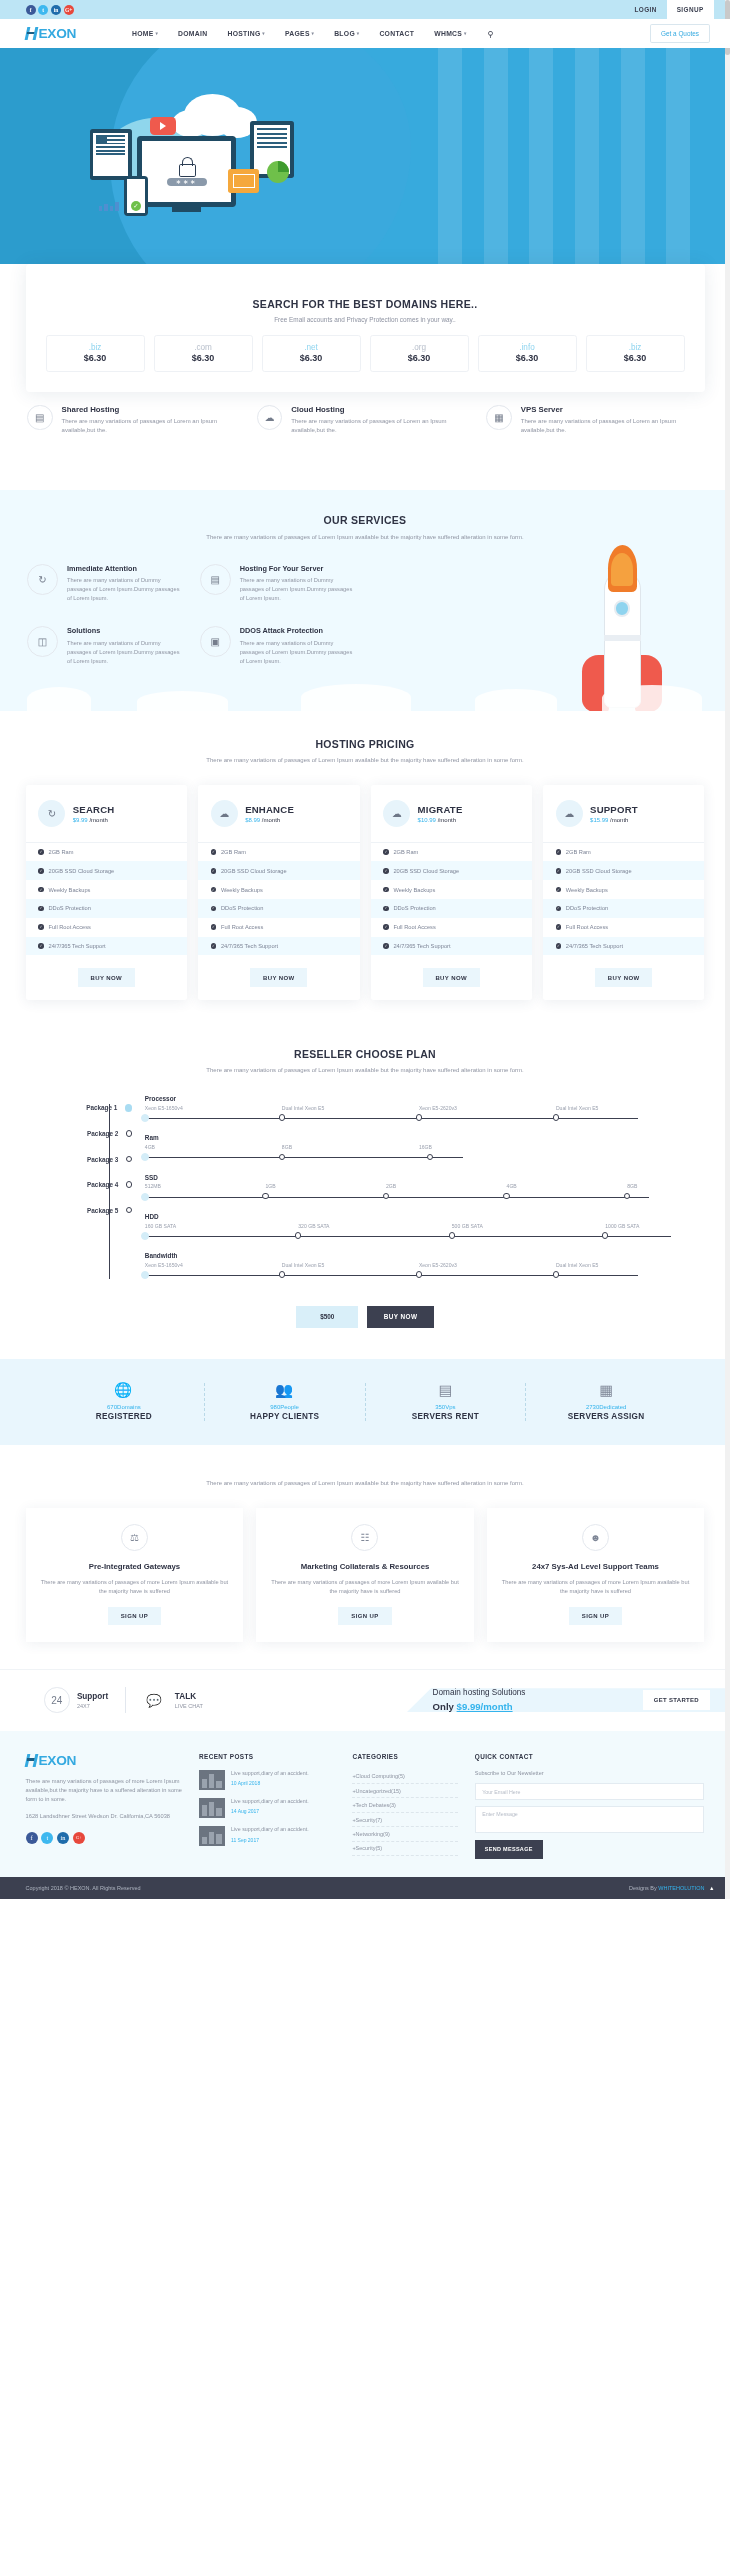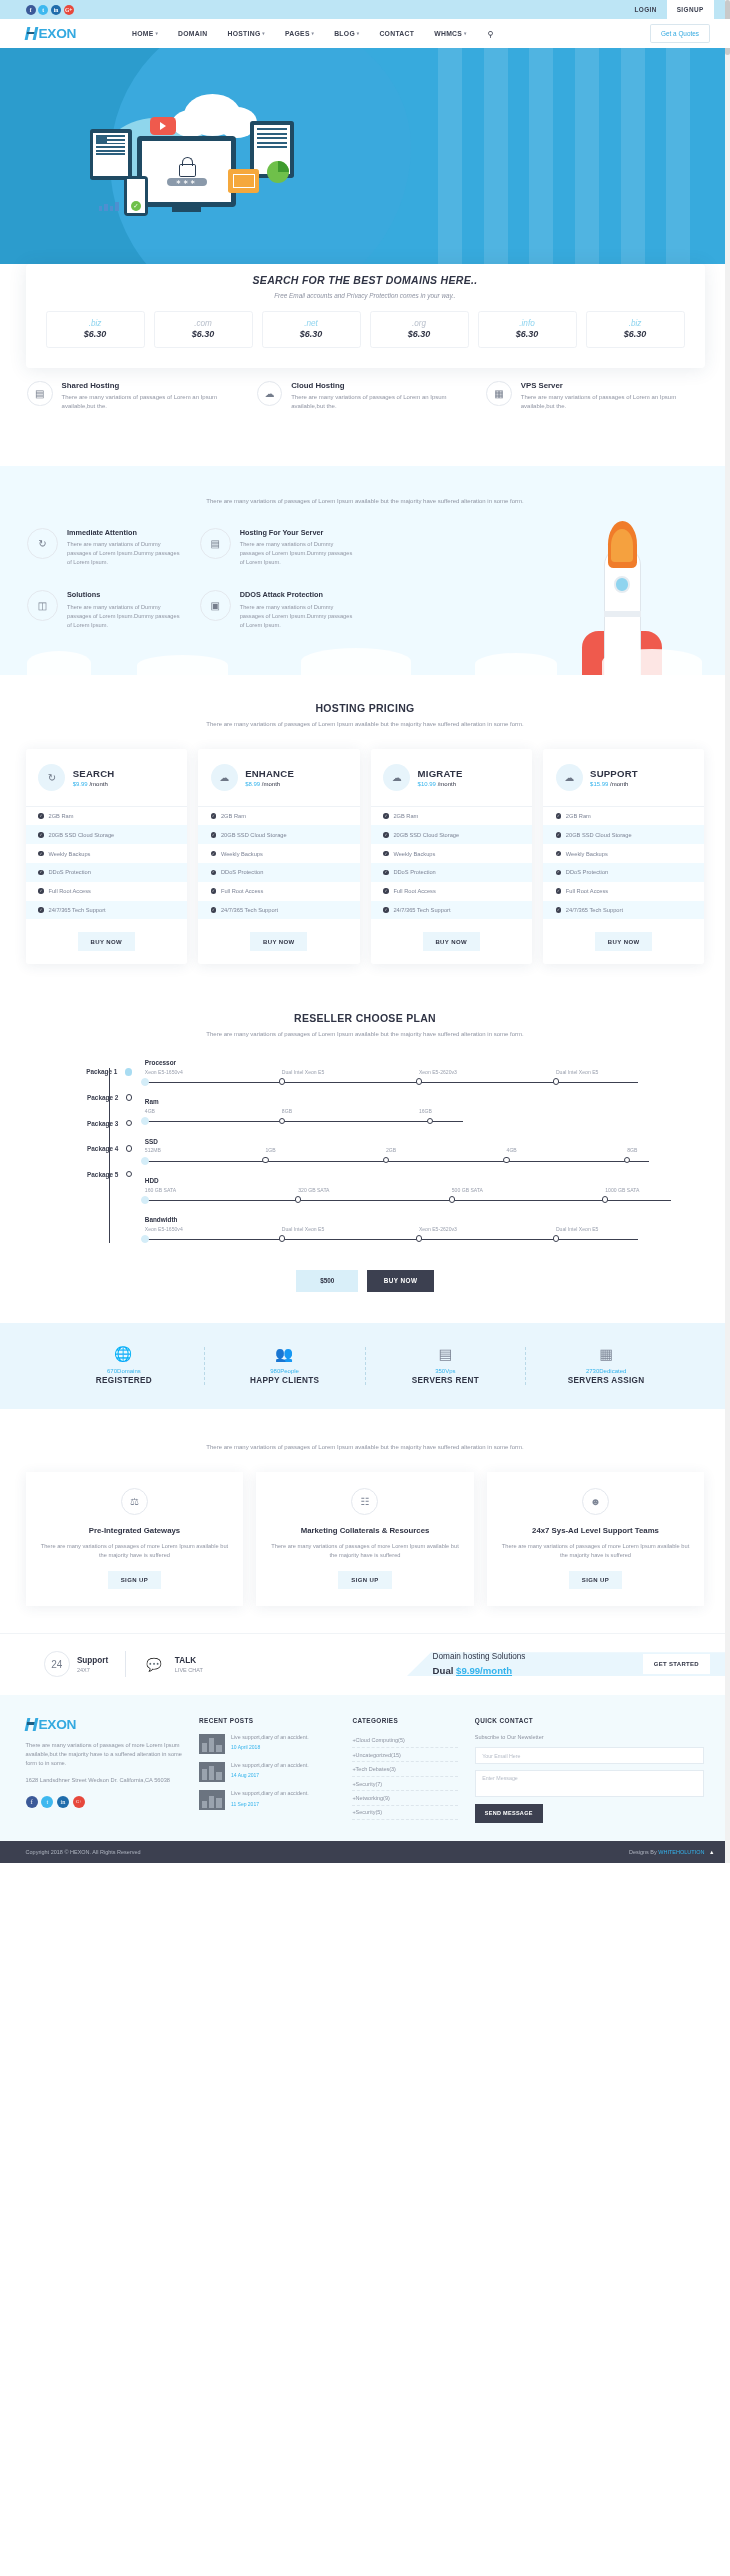--- a/index.html
+++ b/index.html
@@ -124,21 +124,21 @@
   .hero-p { color: #d6eef9; font-size: 6.8px; line-height: 11px; margin-top: 10px; width: 183px; }
   .learn-btn {
     margin-top: 12.8px; display: inline-block; background: #fff; color: #3c4050;
     font-size: 6.8px; font-weight: bold; padding: 6.4px 12px; border-radius: 1.8px;
   }
 
   
   .domain-sec { background: #fff; padding: 0 0 24px; position: relative; }
   .domain-card {
     width: 679px; margin: -58px auto 0; background: #fff; border-radius: 3.7px;
-    box-shadow: 0 1.8px 18px rgba(40,70,100,.10); padding: 10px 20px 20px; position: relative; z-index: 4; font-style: italic;
+    box-shadow: 0 1.8px 18px rgba(40,70,100,.10); padding: 34px 20px 20px; position: relative; z-index: 4;
   }
   .dc-title { text-align: center; font-size: 10.5px; font-weight: bold; color: #2f3344; letter-spacing: 0.3px;}
   .dc-sub { text-align: center; font-size: 6.4px; color: #8d92a1; margin-top: 5.5px; }
   .tld-row { display: flex; gap: 9px; margin-top: 12.8px; }
   .tld {
     flex: 1; border: 0.9px solid #eef1f5; border-radius: 2.7px; text-align: center; padding: 6.4px 0 7.3px;
   }
   .tld-name { font-size: 8.2px; color: #b9c0cc; }
   .tld-name.blue { color: #8fd4ef; }
   .tld-price { font-size: 9px; font-weight: bold; color: #2f3344; margin-top: 1.8px; }
@@ -437,20 +437,21 @@
         <span class="circ">▦</span>
         <div>
             <div class="feat-t">VPS Server</div>
             <div class="feat-p">There are many variations of passages of Lorem an Ipsum available,but the.</div>
           </div>
       </div>
     </div>
   </div>
 
   <div class="services">
+    <div class="sec-title">OUR SERVICES</div>
     <div class="sec-sub">There are many variations of passages of Lorem Ipsum available but the majority have suffered alteration in some form.</div>
     <div class="rocket-wrap">
       <div class="rk-fin-l"></div>
       <div class="rk-fin-r"></div>
       <div class="rk-body"></div>
       <div class="rk-stripe"></div>
       <div class="rk-nose"></div>
       <div class="rk-nose2"></div>
       <div class="rk-win"></div>
 
@@ -825,21 +826,21 @@
         <span class="circ" style="border:none;font-size:12.8px">💬</span>
         <div>
             <div class="sb-t">TALK</div>
             <div class="sb-s">LIVE CHAT</div>
           </div>
       </div>
     </div>
     <div class="sb-right">
       <div>
         <div class="sb-dom">Domain hosting Solutions</div>
-        <div class="sb-price"><span>Dual </span><b>$9.99/month</b></div>
+        <div class="sb-price"><span>Only </span><b>$9.99/month</b></div>
       </div>
       <button class="get-started">GET STARTED</button>
     </div>
   </div>
 
   <div class="footer">
     <div class="f-col1">
       <div class="f-logo">
         <span class="logo-mark">
             <i class="a"></i>

